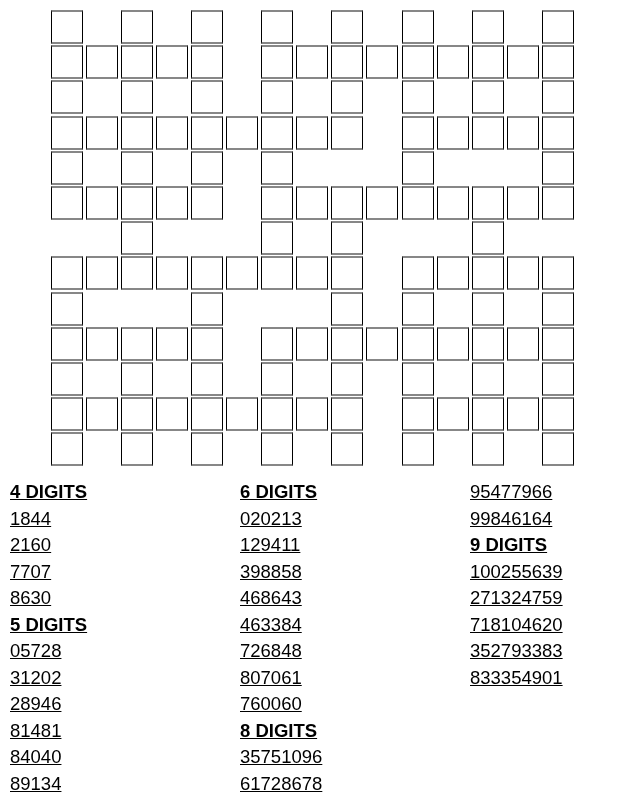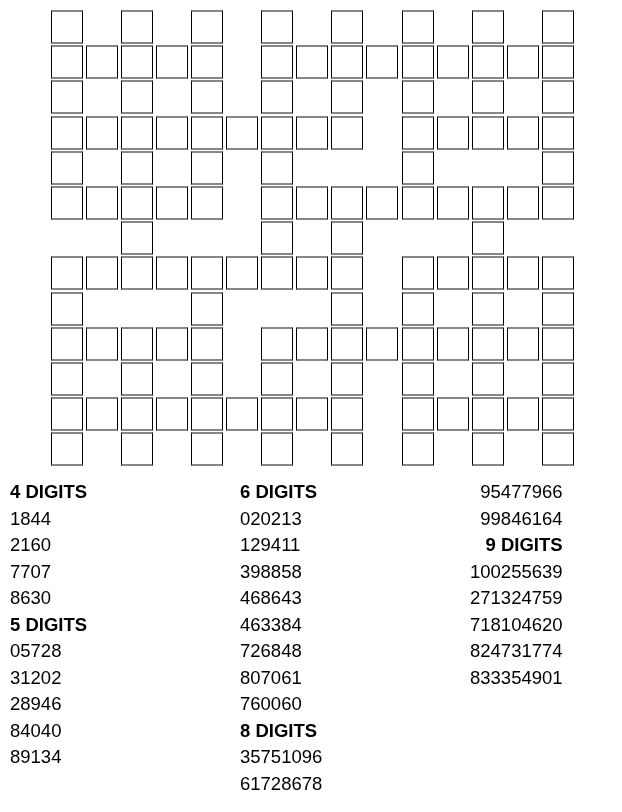--- a/index.html
+++ b/index.html
@@ -24,20 +24,21 @@
     border-right: 1.4px solid var(--cell-black, #000000);
   }
   .lists-layer { position: absolute; left: 0; top: 0; width: 622px; height: 812px; }
   .list-col {
     position: absolute;
     top: 479px;
     font-size: 18.5px;
     line-height: 26.5px;
     color: #000000;
     white-space: nowrap;
+    text-decoration: underline;
   }
   .list-line.header { font-weight: bold; }
 </style>
 </head>
 <body>
 
 <div class="page">
   <div class="grid-layer" id="grid">
       <div class="cell" style="left: 51px; top: 10px;"></div>
       <div class="cell" style="left: 121.1px; top: 10px;"></div>
@@ -176,41 +177,42 @@
       <div class="list-col" style="left: 10px;">
         <div class="list-line header">4 DIGITS</div>
         <div class="list-line entry">1844</div>
         <div class="list-line entry">2160</div>
         <div class="list-line entry">7707</div>
         <div class="list-line entry">8630</div>
         <div class="list-line header">5 DIGITS</div>
         <div class="list-line entry">05728</div>
         <div class="list-line entry">31202</div>
         <div class="list-line entry">28946</div>
+        <div class="list-line entry">81481</div>
         <div class="list-line entry">84040</div>
         <div class="list-line entry">89134</div>
       </div>
       <div class="list-col" style="left: 240px;">
         <div class="list-line header">6 DIGITS</div>
         <div class="list-line entry">020213</div>
         <div class="list-line entry">129411</div>
         <div class="list-line entry">398858</div>
         <div class="list-line entry">468643</div>
         <div class="list-line entry">463384</div>
         <div class="list-line entry">726848</div>
         <div class="list-line entry">807061</div>
         <div class="list-line entry">760060</div>
         <div class="list-line header">8 DIGITS</div>
         <div class="list-line entry">35751096</div>
         <div class="list-line entry">61728678</div>
       </div>
-      <div class="list-col" style="left: 470px; text-align: right;">
+      <div class="list-col" style="left: 470px;">
         <div class="list-line entry">95477966</div>
         <div class="list-line entry">99846164</div>
         <div class="list-line header">9 DIGITS</div>
         <div class="list-line entry">100255639</div>
         <div class="list-line entry">271324759</div>
         <div class="list-line entry">718104620</div>
-        <div class="list-line entry">824731774</div>
+        <div class="list-line entry">352793383</div>
         <div class="list-line entry">833354901</div>
       </div>
     </div>
 </div>
 
 </body></html>

